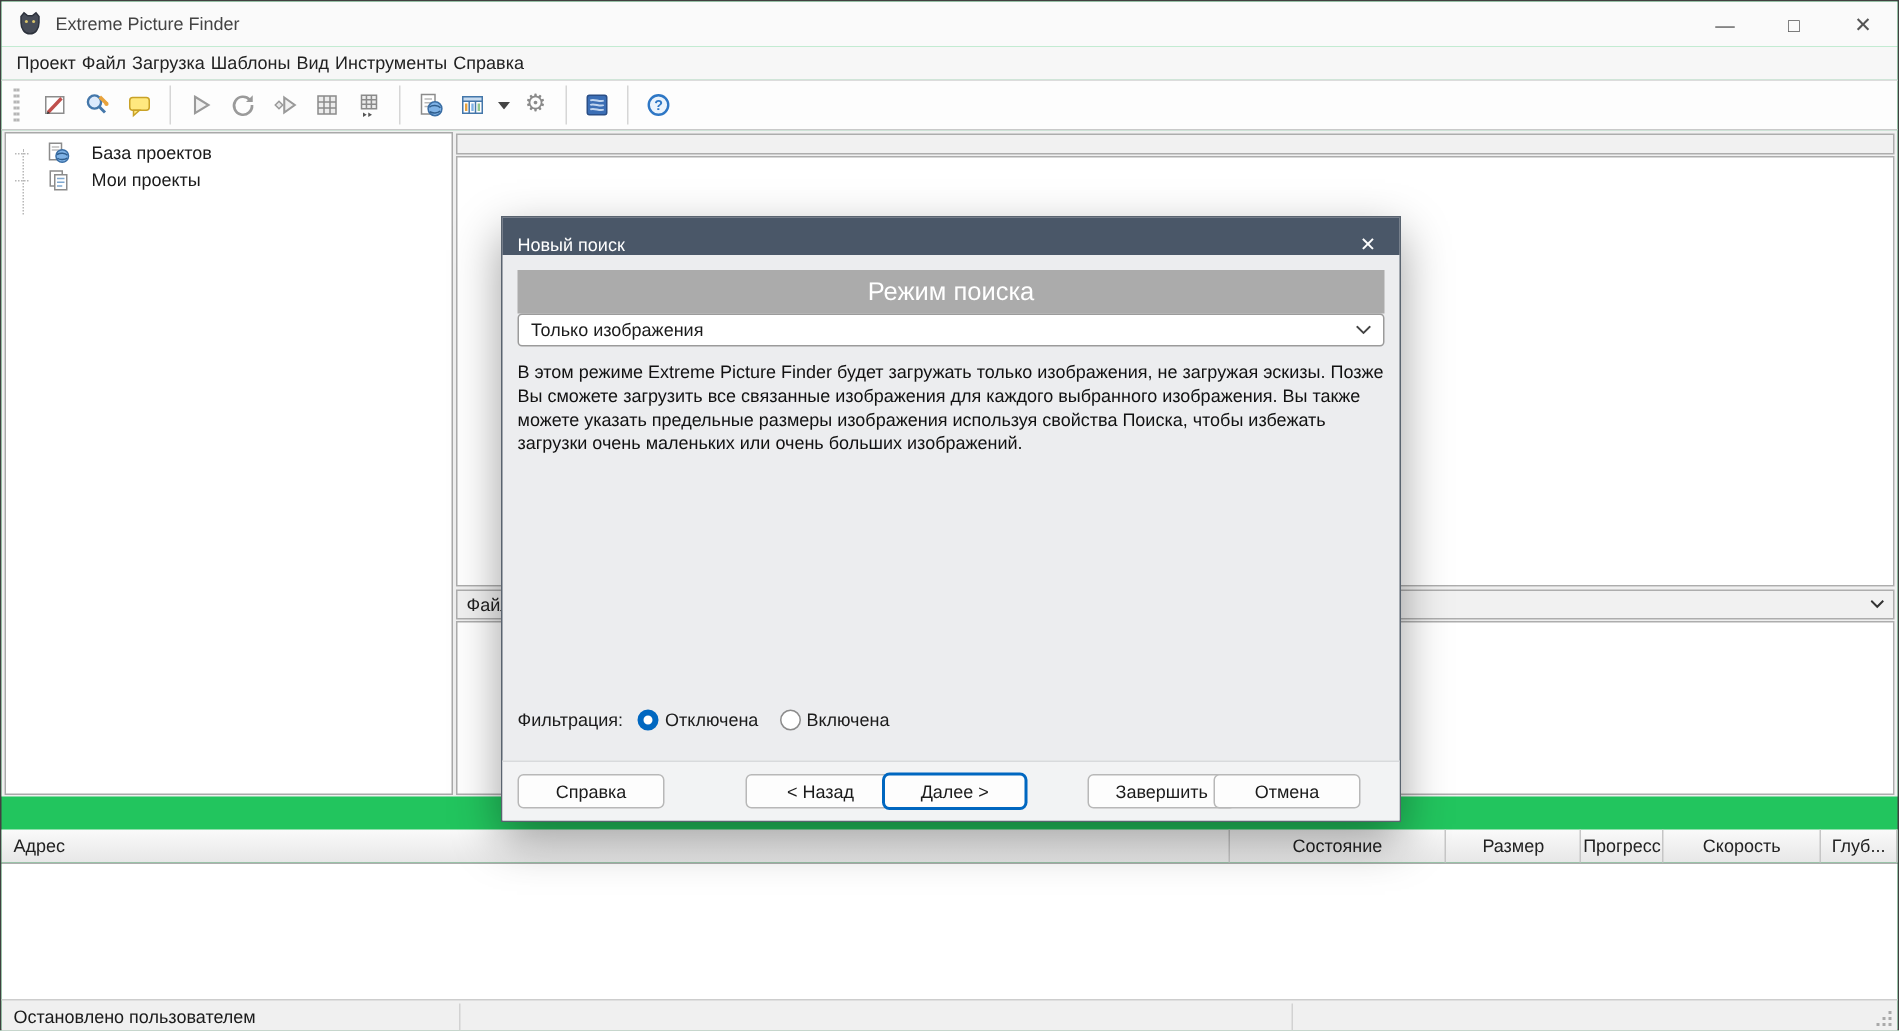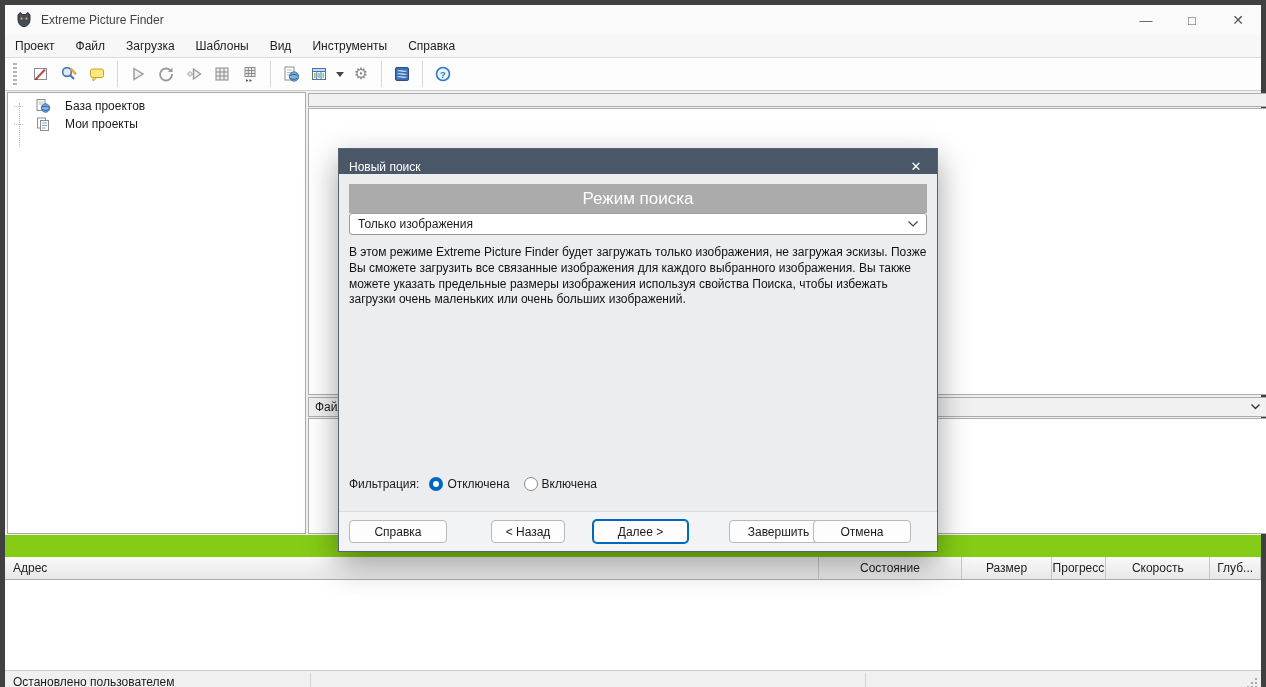--- a/index.html
+++ b/index.html
@@ -1,28 +1,28 @@
 <!DOCTYPE html>
 <html><head>
 <meta charset="utf-8">
 <style>
   * { margin:0; padding:0; box-sizing:border-box; }
   html,body { width:1266px; height:687px; overflow:hidden; }
   body { font-family:"Liberation Sans", sans-serif; font-size:12px; color:#1b1b1b; background:#f0f0f0; }
-  .app { position:relative; width:1266px; height:687px; background:#84cc16; border:5px solid #404040; }
+  .app { position:relative; width:1266px; height:687px; background:#22c55e; border:1px solid #404040; }
 
   
   .titlebar { position:absolute; left:0; top:0; width:100%; height:30px; background:#fafafa; display:flex; align-items:center; padding-left:10px; }
   .titlebar .app-title { margin-left:8px; color:#444; font-size:12px; }
   .win-controls { position:absolute; right:0; top:0; height:30px; display:flex; }
   .win-btn { width:46px; height:30px; display:flex; align-items:center; justify-content:center; color:#555; font-size:13px; }
   .win-btn.close-btn { font-size:14px; }
 
   
-  .menubar { position:absolute; left:0; top:30px; width:100%; height:22px; background:#f7f7f7; display:flex; align-items:center; gap:21px; padding-left:10px; }
+  .menubar { position:absolute; left:0; top:30px; width:100%; height:22px; background:#f7f7f7; display:flex; align-items:center; gap:4px; padding-left:10px; }
   .menu-item { color:#222; cursor:default; }
 
   
   .toolbar { position:absolute; left:0; top:52px; width:100%; height:34px; background:#fdfdfd; border-top:1px solid #dcdcdc; border-bottom:1px solid #c9c9c9; display:flex; align-items:center; padding-left:8px; }
   .tb-grip { width:4px; height:22px; border-left:2px dotted #b5b5b5; border-right:2px dotted #b5b5b5; margin-right:10px; }
   .tb-btn { width:28px; height:26px; display:flex; align-items:center; justify-content:center; border-radius:3px; }
   .tb-sep { width:1px; height:26px; background:#d6d6d6; margin:0 6px; }
   .tb-chev { width:14px; height:26px; display:flex; align-items:center; justify-content:center; }
   .glyph-gear { font-size:16px; color:#8a8a8a; line-height:1; }
 
@@ -70,21 +70,21 @@
   .dlg-desc { margin:10px 10px 0; line-height:1.32; color:#111; }
   .dlg-filter { position:absolute; left:10px; top:328px; display:flex; align-items:center; }
   .radio { width:14px; height:14px; border-radius:50%; background:#fff; flex:0 0 auto; }
   .radio.sel { border:4px solid #0067c0; }
   .radio.unsel { border:1px solid #8b8b8b; }
   .radio-opt { display:flex; align-items:center; gap:4px; margin-left:14px; }
   .radio-opt.firstopt { margin-left:10px; }
   .dlg-footer { position:absolute; left:0; bottom:0; width:100%; height:40px; background:#f2f3f4; border-top:1px solid #d8dadc; }
   .btn { position:absolute; top:8px; height:23px; background:#fdfdfd; border:1px solid #b8b8b8; border-radius:4px; display:flex; align-items:center; justify-content:center; font-size:12px; color:#1b1b1b; cursor:pointer; }
   .btn.default { border:1px solid #0067c0; box-shadow:0 0 0 1px #0067c0; }
-  .b-help { left:10px; width:98px; } .b-back { left:152px; width:74px; } .b-next { left:254px; width:95px; }
+  .b-help { left:10px; width:98px; } .b-back { left:162px; width:100px; } .b-next { left:254px; width:95px; }
   .b-finish { left:390px; width:99px; } .b-cancel { left:474px; width:98px; }
 
   svg { display:block; }
 </style>
 </head>
 <body>
 
 <div class="app">
 
   <div class="titlebar">

